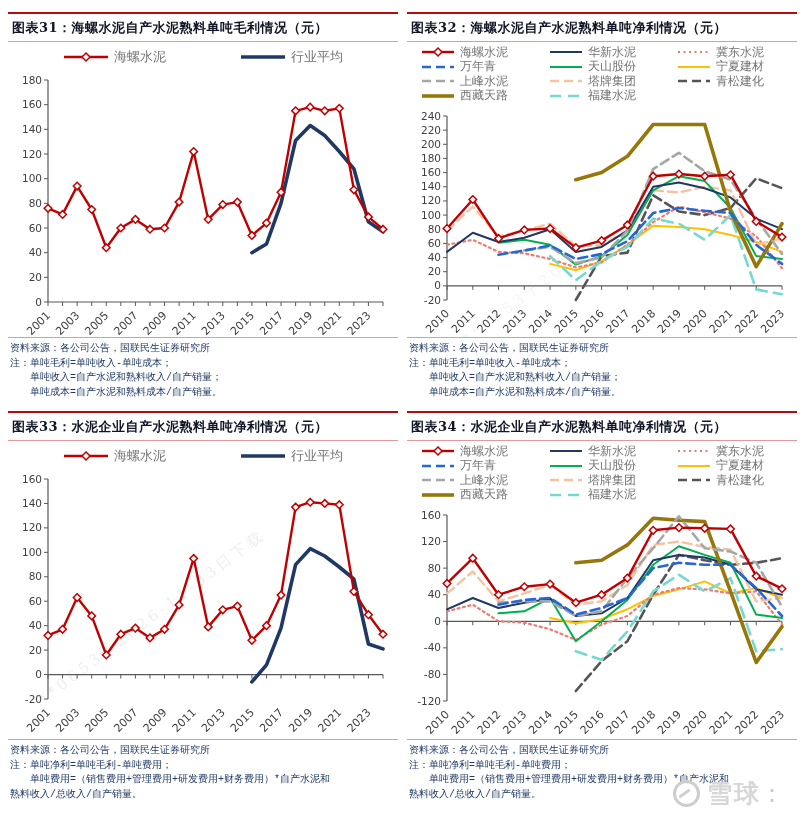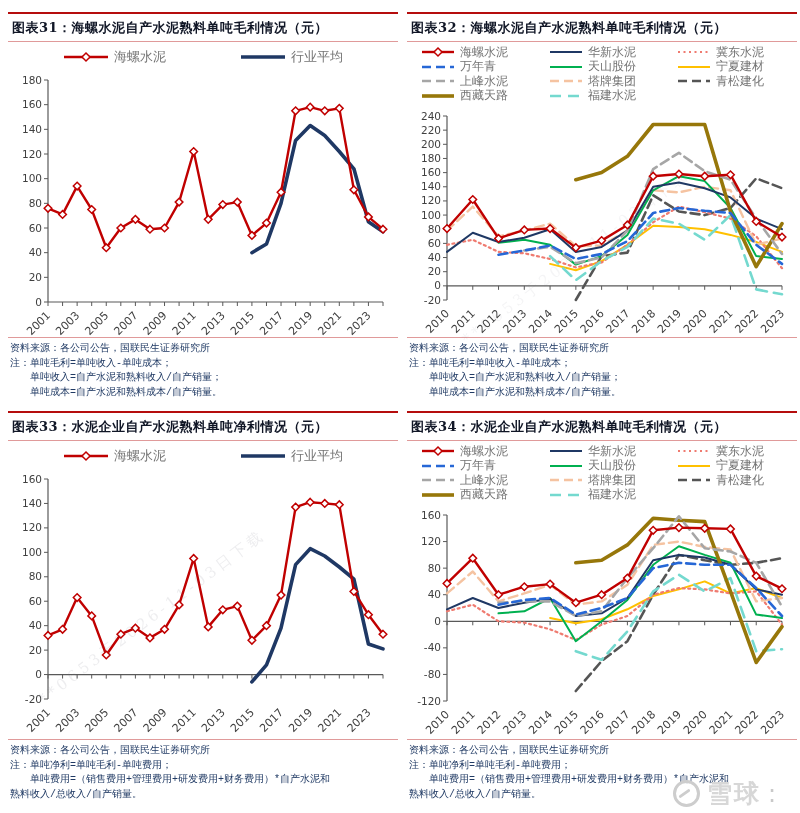--- a/index.html
+++ b/index.html
@@ -161,21 +161,21 @@
       <div class="notes">
         <div class="note-line">资料来源：各公司公告，国联民生证券研究所</div>
       <div class="note-line">注：单吨毛利=单吨收入-单吨成本；</div>
           <div class="note-line">　　单吨收入=自产水泥和熟料收入/自产销量；</div>
           <div class="note-line">　　单吨成本=自产水泥和熟料成本/自产销量。</div>
         </div>
     </div>
   </section>
 
   <section class="panel">
-    <div class="title-bar">图表32：海螺水泥自产水泥熟料单吨毛利情况（元）</div>
+    <div class="title-bar">图表32：海螺水泥自产水泥熟料单吨净利情况（元）</div>
     <div class="rule"></div>
     <div class="legend legend-m">
         <span class="lg-item">
           <svg width="34" height="12">
             <line x1="1" y1="6" x2="33" y2="6" stroke="#c00000" stroke-width="2.4"></line>
             <path d="M17 2L21 6L17 10L13 6Z" fill="#fff" stroke="#c00000" stroke-width="1.5"></path>
           </svg>
           <span class="lg-label">海螺水泥</span>
         </span>
         <span class="lg-item">
@@ -460,21 +460,21 @@
       <div class="notes">
         <div class="note-line">资料来源：各公司公告，国联民生证券研究所</div>
       <div class="note-line">注：单吨净利=单吨毛利-单吨费用；</div>
           <div class="note-line">　　单吨费用=（销售费用+管理费用+研发费用+财务费用）*自产水泥和</div>
           <div class="note-line">熟料收入/总收入/自产销量。</div>
         </div>
     </div>
   </section>
 
   <section class="panel">
-    <div class="title-bar">图表34：水泥企业自产水泥熟料单吨毛利情况（元）</div>
+    <div class="title-bar">图表34：水泥企业自产水泥熟料单吨净利情况（元）</div>
     <div class="rule"></div>
     <div class="legend legend-m">
         <span class="lg-item">
           <svg width="34" height="12">
             <line x1="1" y1="6" x2="33" y2="6" stroke="#c00000" stroke-width="2.4"></line>
             <path d="M17 2L21 6L17 10L13 6Z" fill="#fff" stroke="#c00000" stroke-width="1.5"></path>
           </svg>
           <span class="lg-label">海螺水泥</span>
         </span>
         <span class="lg-item">

